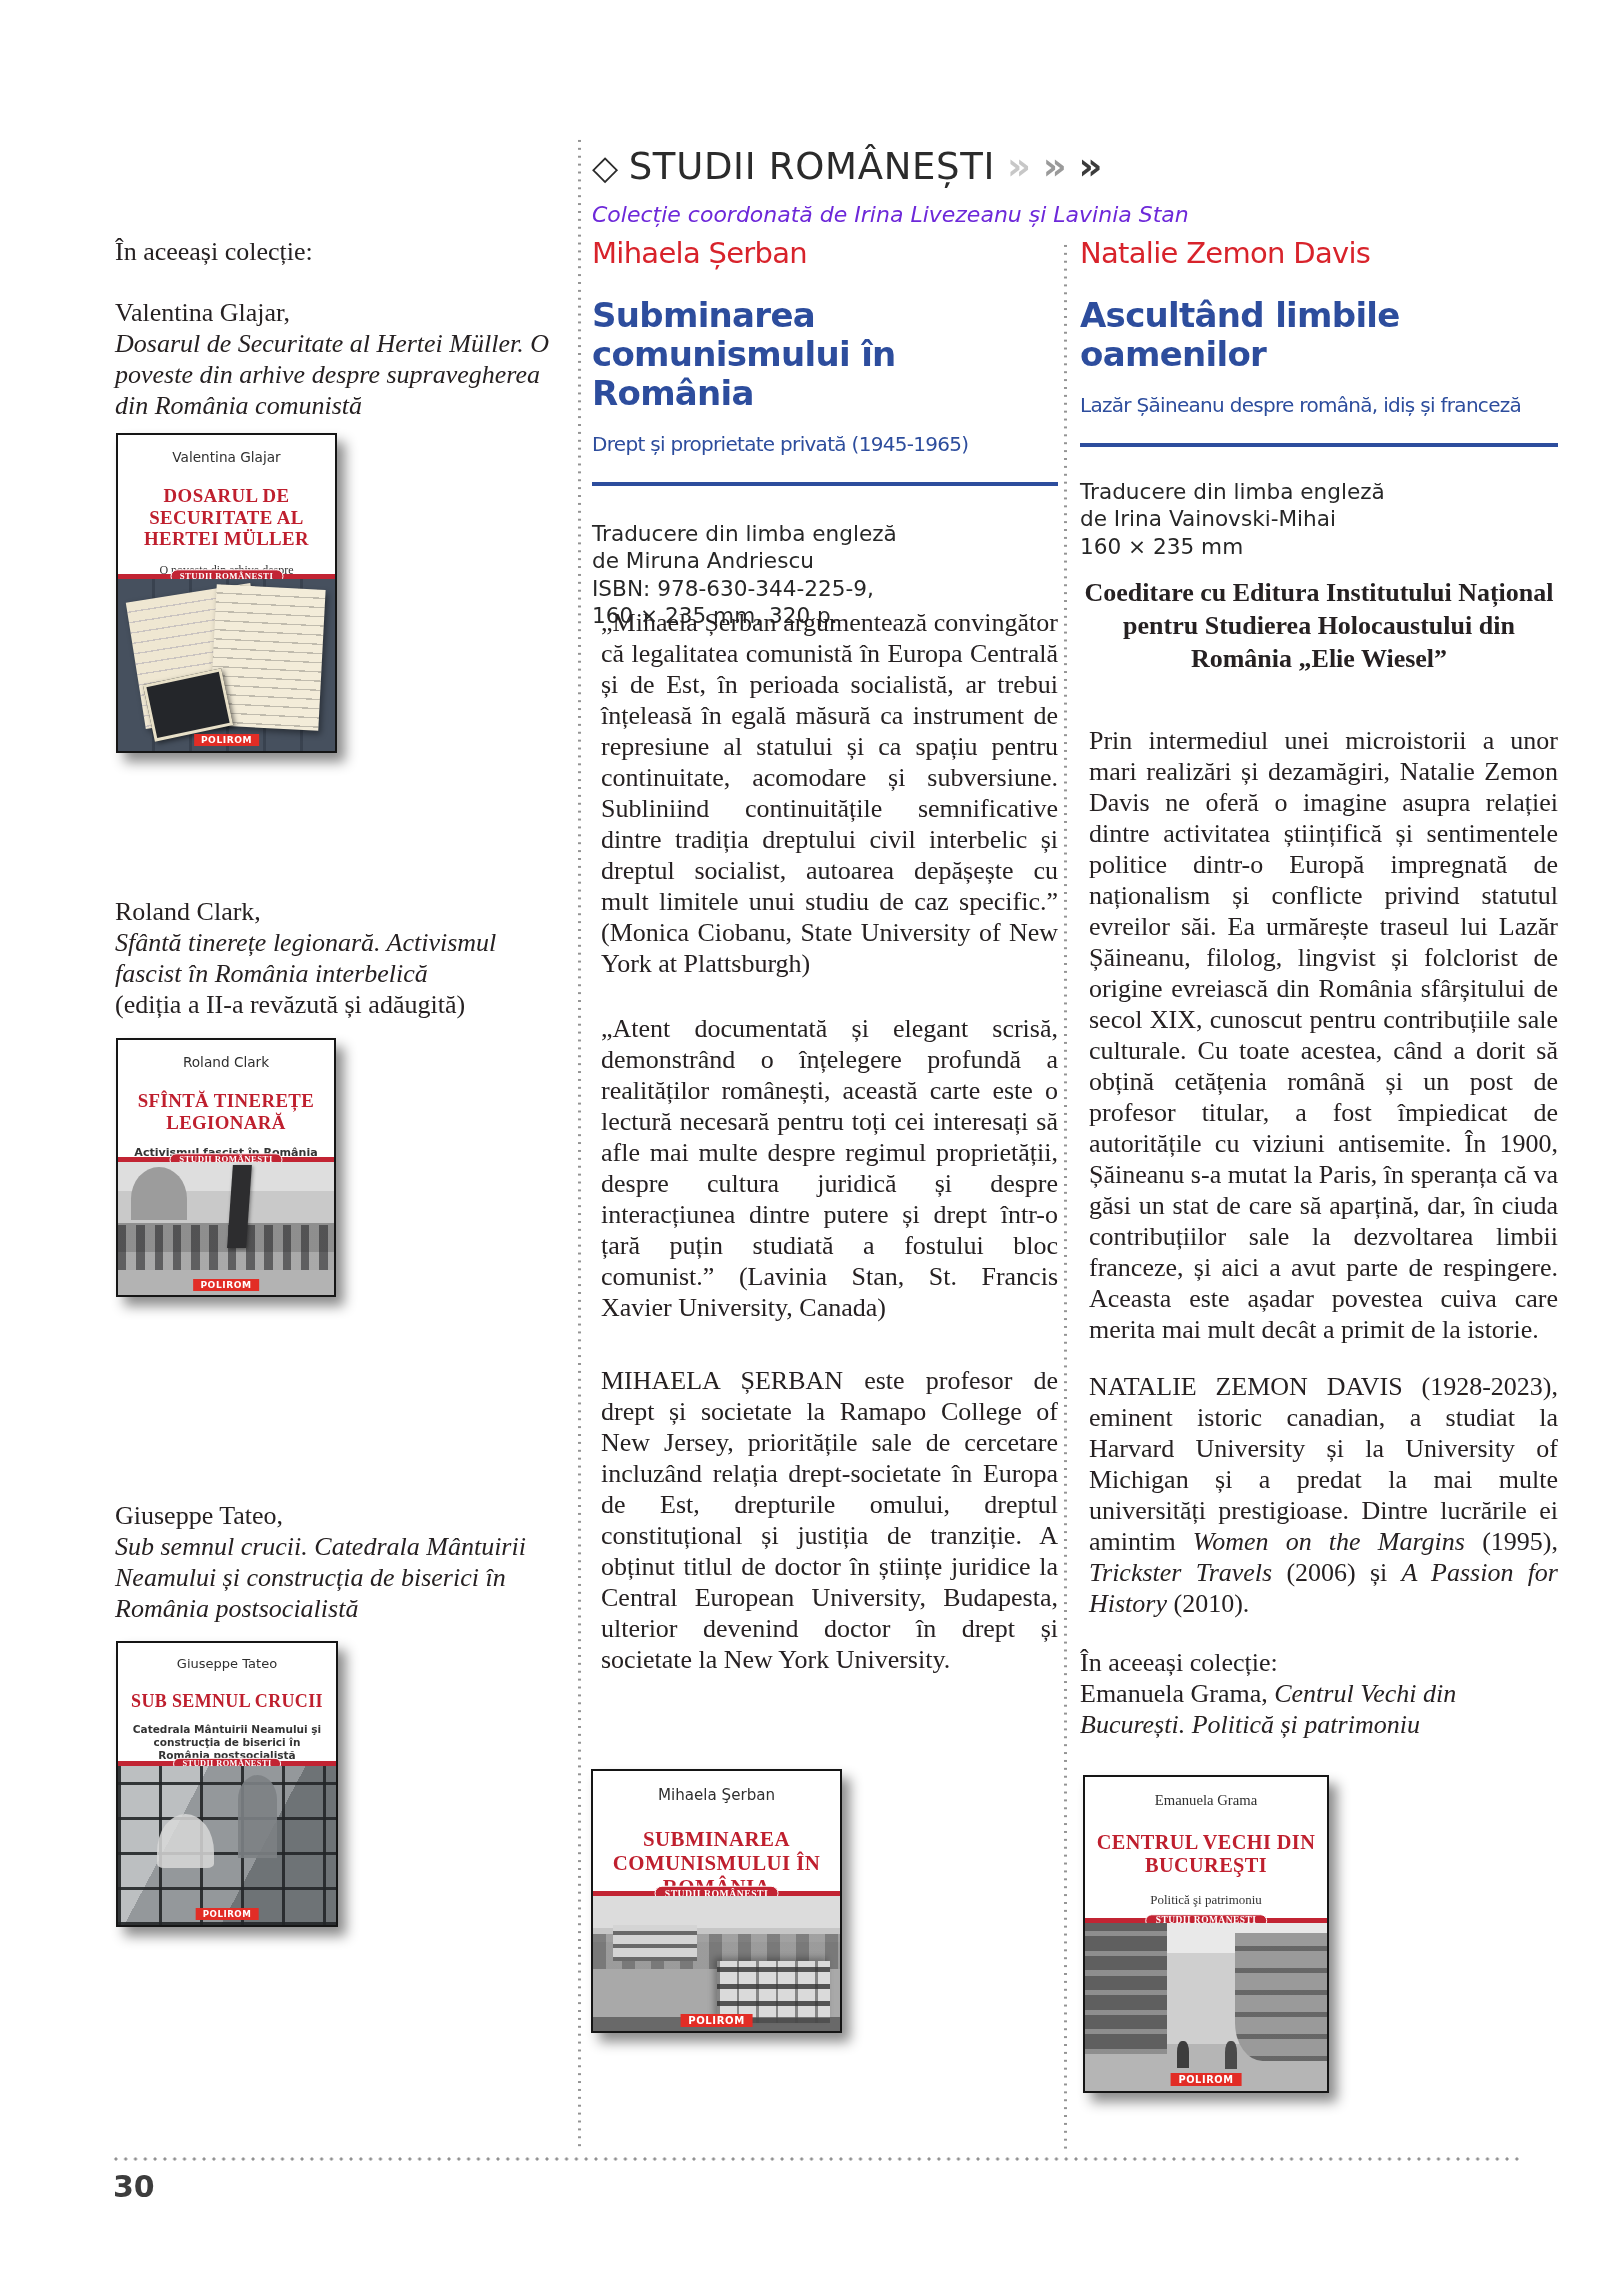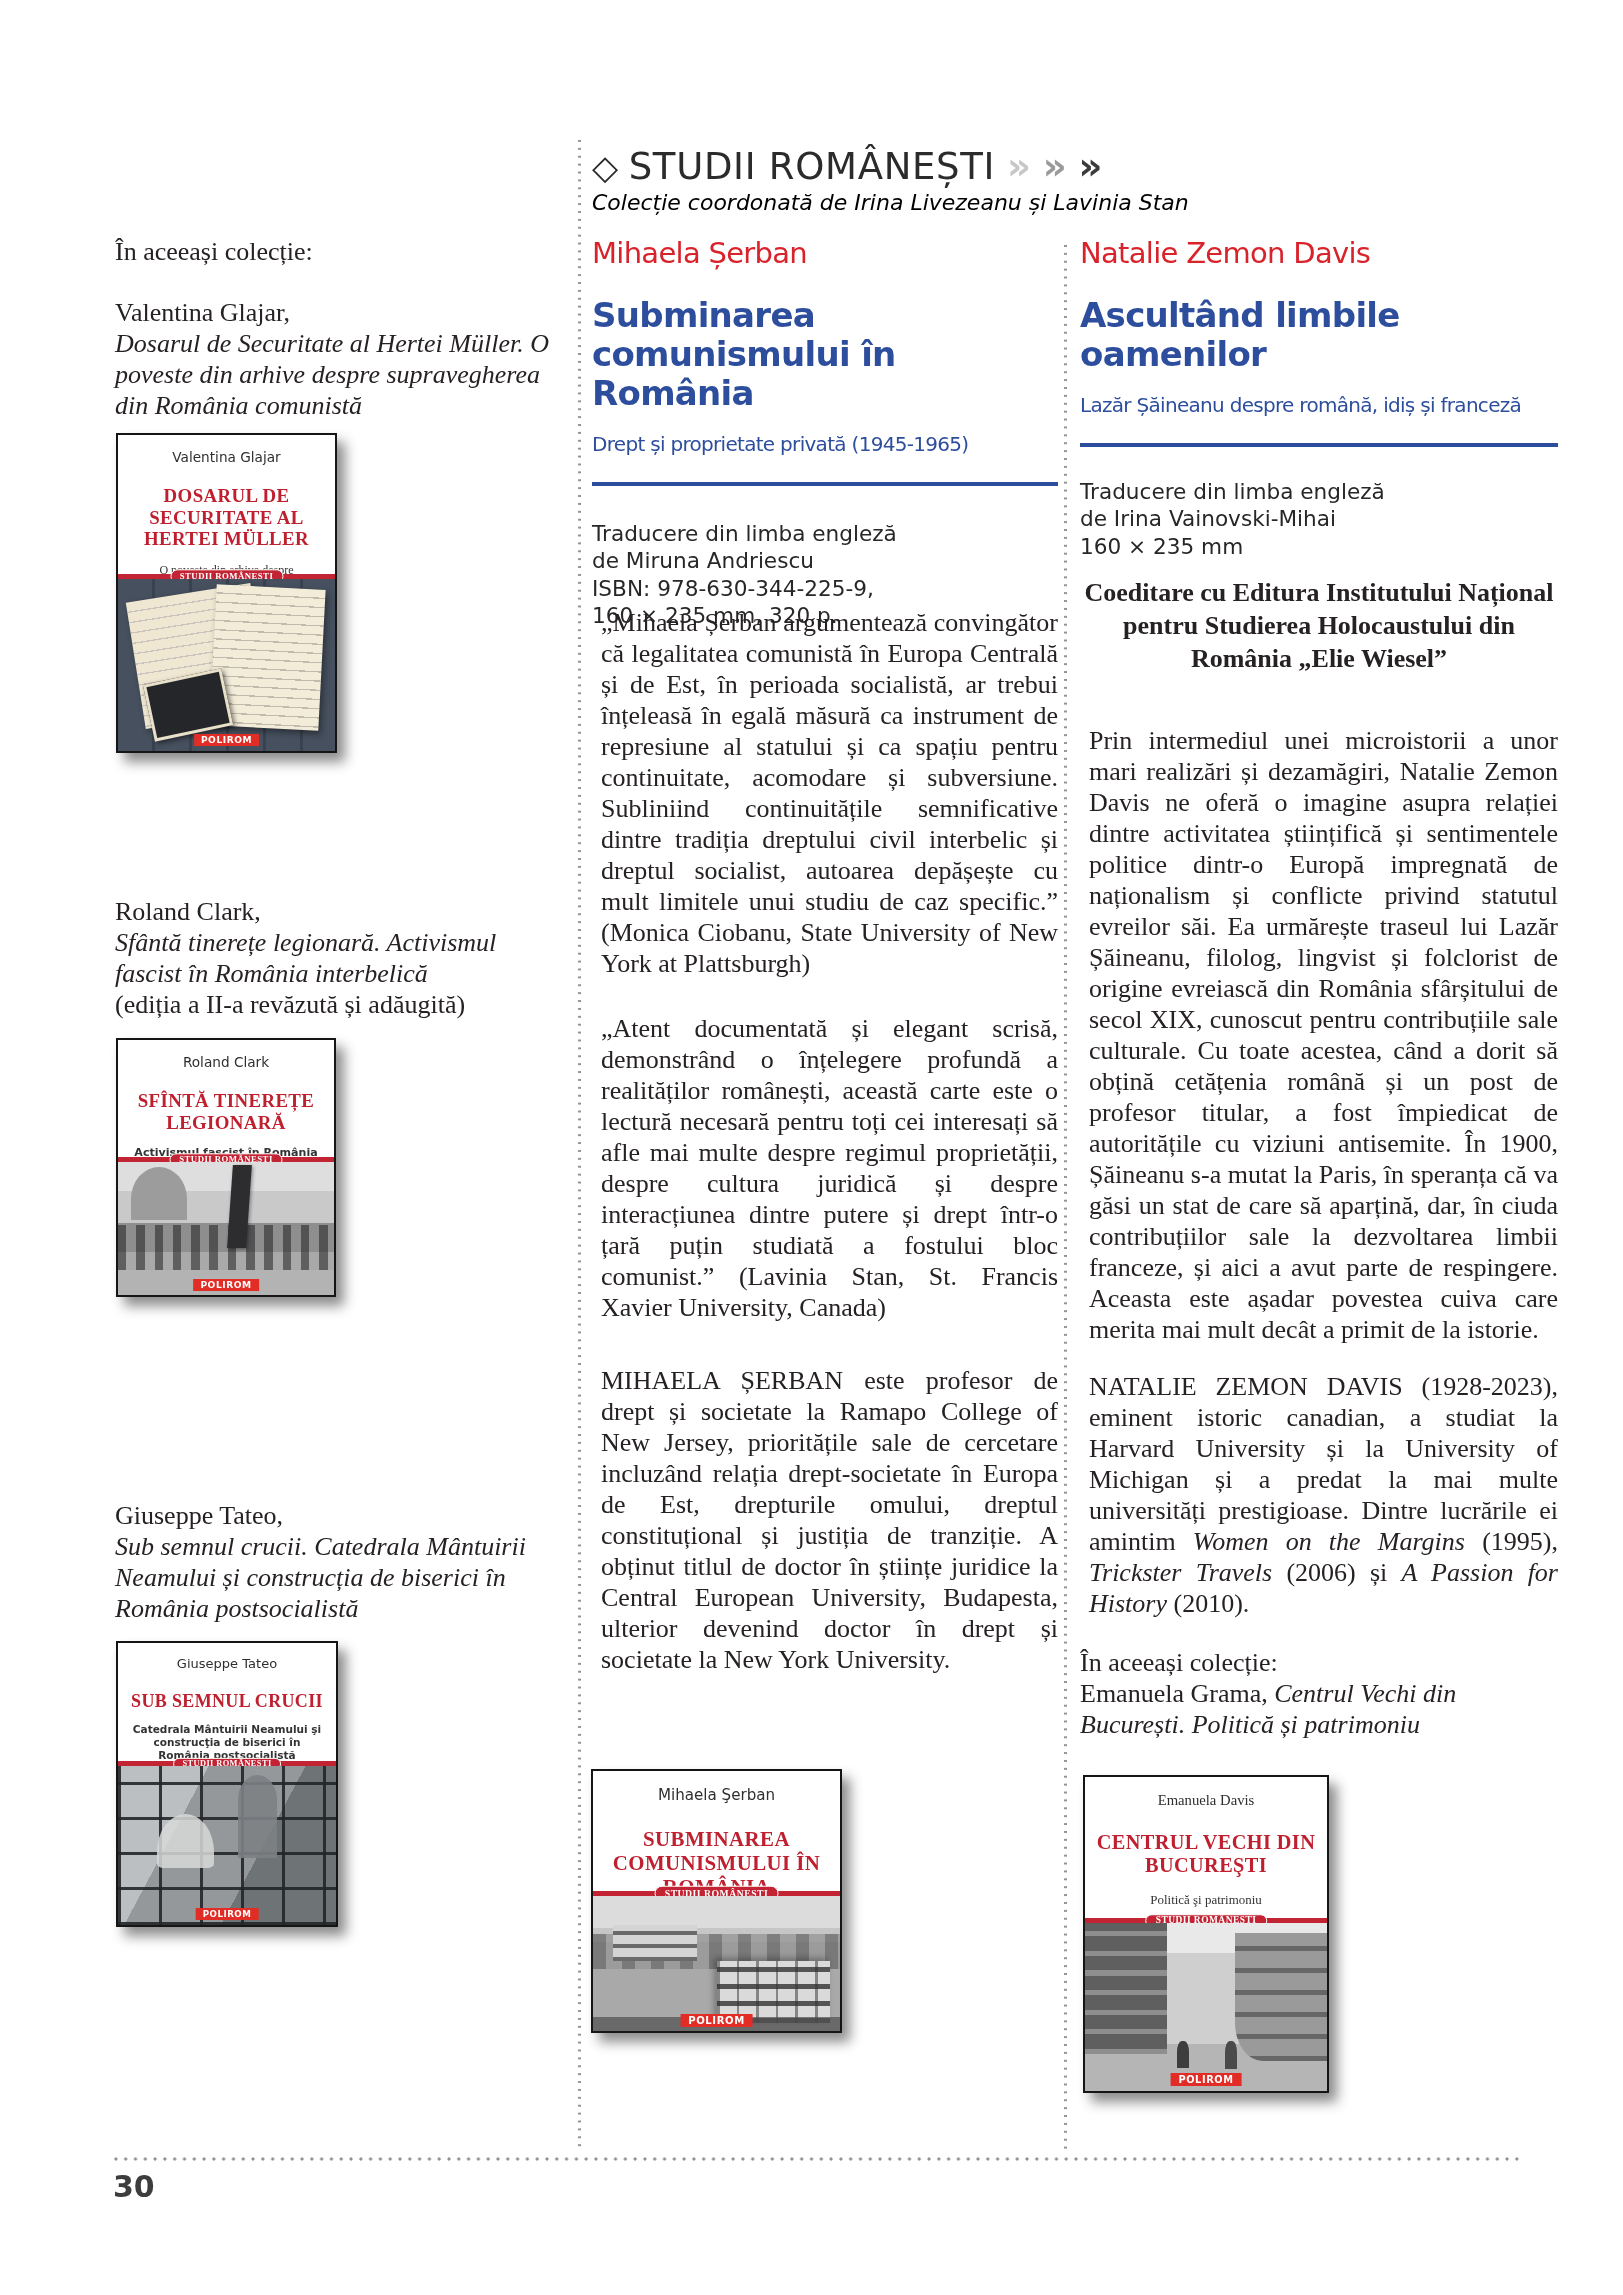--- a/index.html
+++ b/index.html
@@ -10,21 +10,21 @@
   .abs{position:absolute;}
   
   .series-header{left:592px;top:145px;width:785px;}
   .series-title-row{display:flex;align-items:baseline;gap:10.5px;
     font-family:"DejaVu Sans", sans-serif;color:#2b2b2b;}
   .series-diamond{font-size:34px;}
   .series-title{font-size:37px;letter-spacing:0.7px;}
   .chev{font-size:37px;font-weight:bold;margin-left:1.3px;}
   .chev1{color:#c7c7c7;} .chev2{color:#9a9a9a;} .chev3{color:#3c3c3c;}
   .series-subtitle{font-family:"DejaVu Sans", sans-serif;font-style:italic;
-    font-size:22px;color:#000000;margin-top:2px;}
+    font-size:22px;color:#6d28d9;margin-top:14px;}
   
   .vdots{width:2.6px;background-image:radial-gradient(circle,#949494 1.1px,transparent 1.4px);
     background-size:2.6px 7.9px;background-repeat:repeat-y;}
   .hdots{height:3.9px;background-image:radial-gradient(circle,#8f8f8f 1.4px,transparent 1.7px);
     background-size:9.8px 3.9px;background-repeat:repeat-x;}
   
   .serif-block{font-size:26px;line-height:31px;color:#262122;}
   .just{text-align:justify;}
   .ital{font-style:italic;}
   
@@ -248,21 +248,21 @@
   <p class="para" style="margin-bottom:26px;">Prin intermediul unei microistorii a unor mari realizări și dezamăgiri, Natalie Zemon Davis ne oferă o imagine asupra relației dintre activitatea științifică și sentimentele politice dintr-o Europă impregnată de naționalism și conflicte privind statutul evreilor săi. Ea urmărește traseul lui Lazăr Șăineanu, filolog, lingvist și folclorist de origine evreiască din România sfârșitului de secol XIX, cunoscut pentru contribuțiile sale culturale. Cu toate acestea, când a dorit să obțină cetățenia română și un post de profesor titular, a fost împiedicat de autoritățile cu viziuni antisemite. În 1900, Șăineanu s-a mutat la Paris, în speranța că va găsi un stat de care să aparțină, dar, în ciuda contribuțiilor sale la dezvoltarea limbii franceze, și aici a avut parte de respingere. Aceasta este așadar povestea cuiva care merita mai mult decât a primit de la istorie.</p>
   <p class="para" style="margin-bottom:27.5px;"><span>NATALIE ZEMON DAVIS (1928-2023), eminent istoric canadian, a studiat la Harvard University și la University of Michigan și a predat la mai multe universități prestigioase. Dintre lucrările ei amintim </span><span style="font-style: italic;">Women on the Margins</span><span> (1995), </span><span style="font-style: italic;">Trickster Travels</span><span> (2006) și </span><span style="font-style: italic;">A Passion for History</span><span> (2010).</span></p>
   <div style="text-align:left;">
     <div>În aceeași colecție:</div>
     <div><span>Emanuela Grama, </span><span style="font-style: italic;">Centrul Vechi din București. Politică și patrimoniu</span></div>
   </div>
 </div>
 
 <div class="cover" style="left:1083px;top:1775px;width:246px;height:318px;font-size:7px;">
   <div class="cover-top" style="height:45%;">
-    <div class="cover-author" style="font-family:'Liberation Serif', serif;">Emanuela Davis</div>
+    <div class="cover-author" style="font-family:'Liberation Serif', serif;">Emanuela Grama</div>
     <div class="cover-title">CENTRUL VECHI DIN BUCUREŞTI</div>
     <div class="cover-subtitle">Politică şi patrimoniu</div>
   </div>
   <div class="cover-band">
     <span class="cover-badge">STUDII ROMÂNEŞTI</span>
   </div>
   <div class="cover-photo photo-grama">
     <div class="decor bldgL"></div>
     <div class="decor bldgR"></div>
     <div class="decor fig1"></div>

